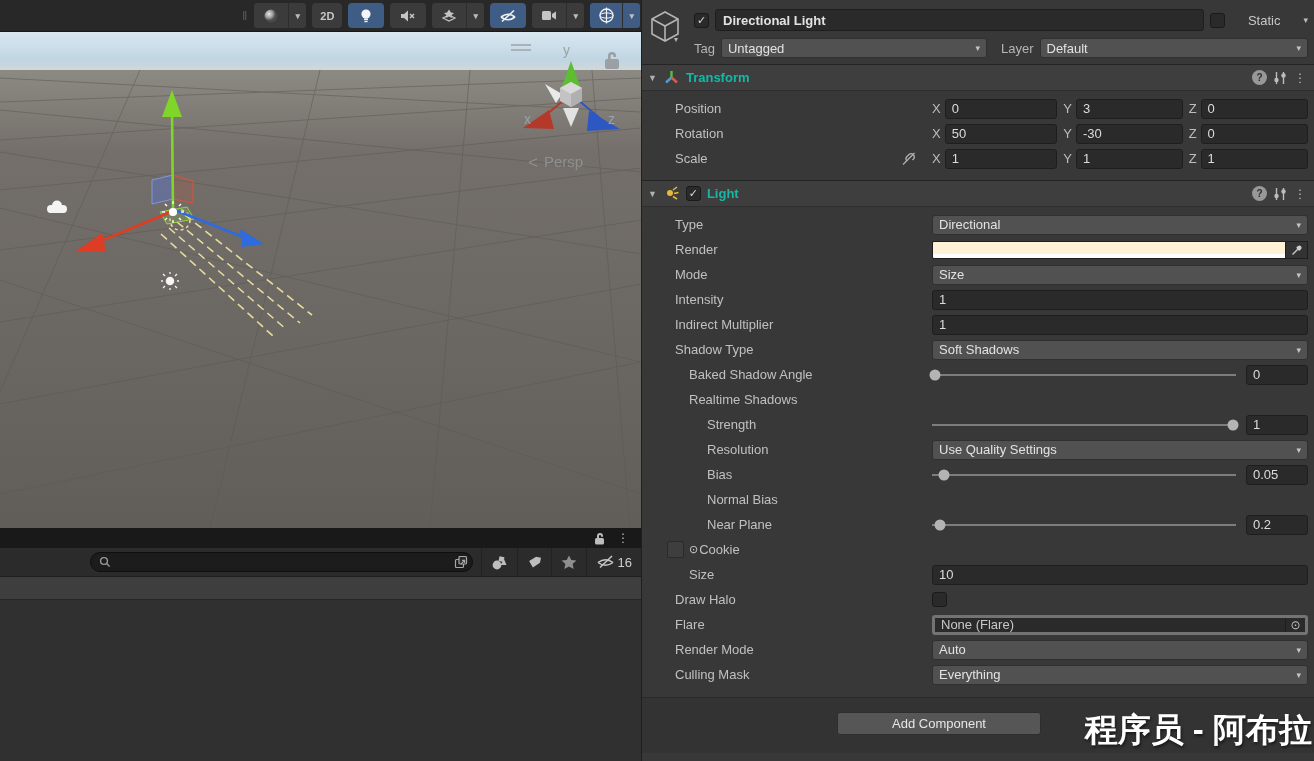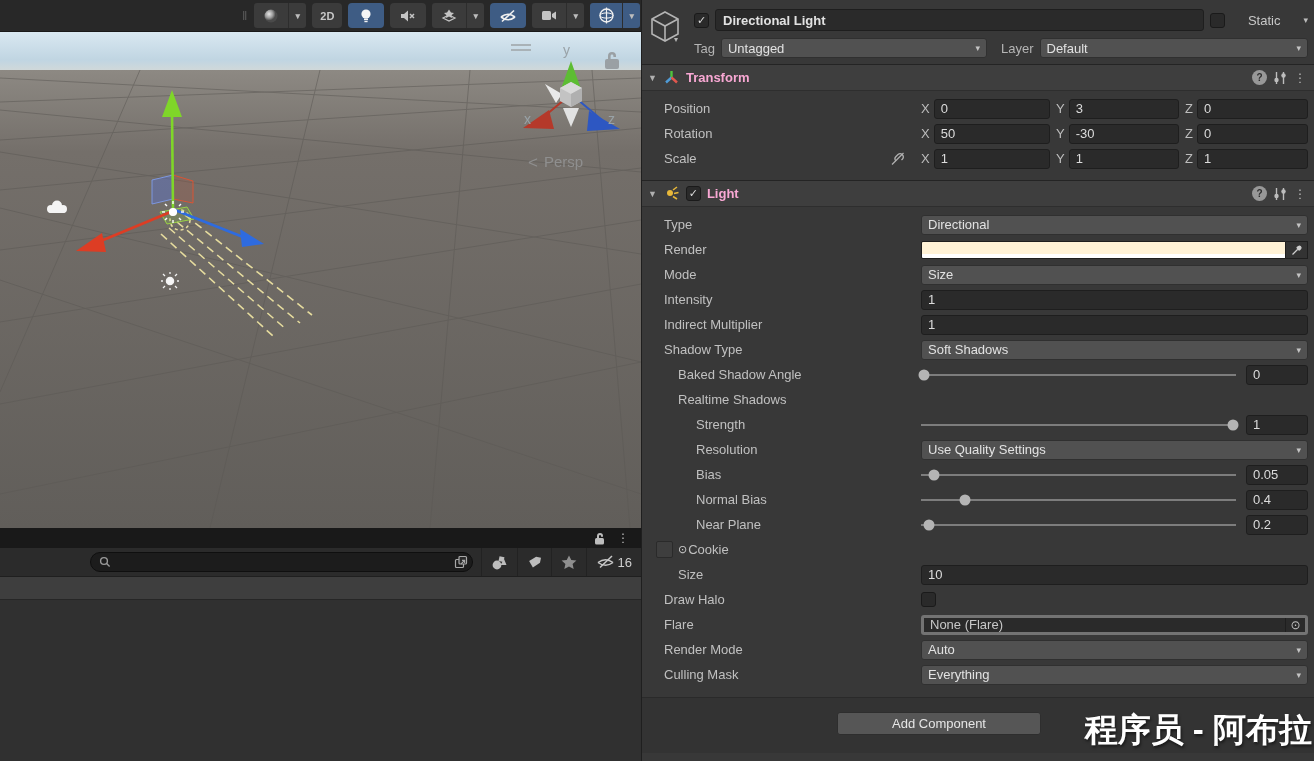--- a/index.html
+++ b/index.html
@@ -59,29 +59,29 @@
   .dropdown { height:20px; background:#515151; border:1px solid #303030; border-radius:3px;
     display:flex; align-items:center; padding:0 6px; color:#e2e2e2; }
   .dropdown .dd-text { flex:1; white-space:nowrap; overflow:hidden; }
   .dropdown .caret-glyph { color:#c4c4c4; }
   .tag-dd { width:266px; } .layer-dd { flex:1; }
 
   .comp-sep { height:1px; background:#242424; }
   .comp-header { height:26px; background:#3e3e3e; border-bottom:1px solid #2e2e2e;
     display:flex; align-items:center; gap:6px; padding:0 8px 0 6px; }
   .foldout { color:#b0b0b0; font-size:9px; }
-  .comp-title { font-weight:bold; color:#f9a8d4; flex:0 0 auto; }
+  .comp-title { font-weight:bold; color:#14b8a6; flex:0 0 auto; }
   .comp-spacer { flex:1; }
   .help-icon { width:15px; height:15px; border-radius:50%; background:#989898; color:#2e2e2e;
     font-size:10px; font-weight:bold; display:flex; align-items:center; justify-content:center; }
   .checkbox { width:15px; height:15px; background:#2a2a2a; border:1px solid #1a1a1a;
     border-radius:3px; display:flex; align-items:center; justify-content:center;
     color:#dcdcdc; font-size:11px; }
 
-  .rows { padding-top:5px; }
+  .rows { padding-top:5px;margin-left:11px; }
   .row { display:flex; align-items:center; height:25px; padding:0 6px 0 22px; }
   .row .label { flex:0 0 257px; color:#c0c0c0; display:flex; align-items:center;
     white-space:nowrap; overflow:hidden; }
   .ind1 .label { padding-left:14px; } .ind2 .label { padding-left:32px; }
   .val { flex:1; display:flex; align-items:center; min-width:0; }
   .text-field { flex:1; height:20px; background:#2a2a2a; border:1px solid #1e1e1e;
     border-radius:3px; color:#dcdcdc; padding:0 6px; display:flex; align-items:center; }
   .val .dropdown { flex:1; }
   .slider { flex:1; position:relative; height:20px; margin-right:10px; }
   .slider .track { position:absolute; left:0; right:0; top:9px; height:2px; background:#7d7d7d; }
@@ -624,27 +624,20 @@
           <span class="slider">
             <span class="track"></span>
               <span class="handle" style="left: 4%;"></span>
           </span>
           <span class="text-field slider-val" style="flex:0 0 62px">0.05</span>
         </div>
       </div>
 
       <div class="row ind2">
         <span class="label">Normal Bias</span>
-        <div class="val">
-          <span class="slider">
-            <span class="track"></span>
-              <span class="handle" style="left: 14%;"></span>
-          </span>
-          <span class="text-field slider-val" style="flex:0 0 62px">0.4</span>
-        </div>
       </div>
 
       <div class="row ind2">
         <span class="label">Near Plane</span>
         <div class="val">
           <span class="slider">
             <span class="track"></span>
               <span class="handle" style="left: 2.5%;"></span>
           </span>
           <span class="text-field slider-val" style="flex:0 0 62px">0.2</span>

